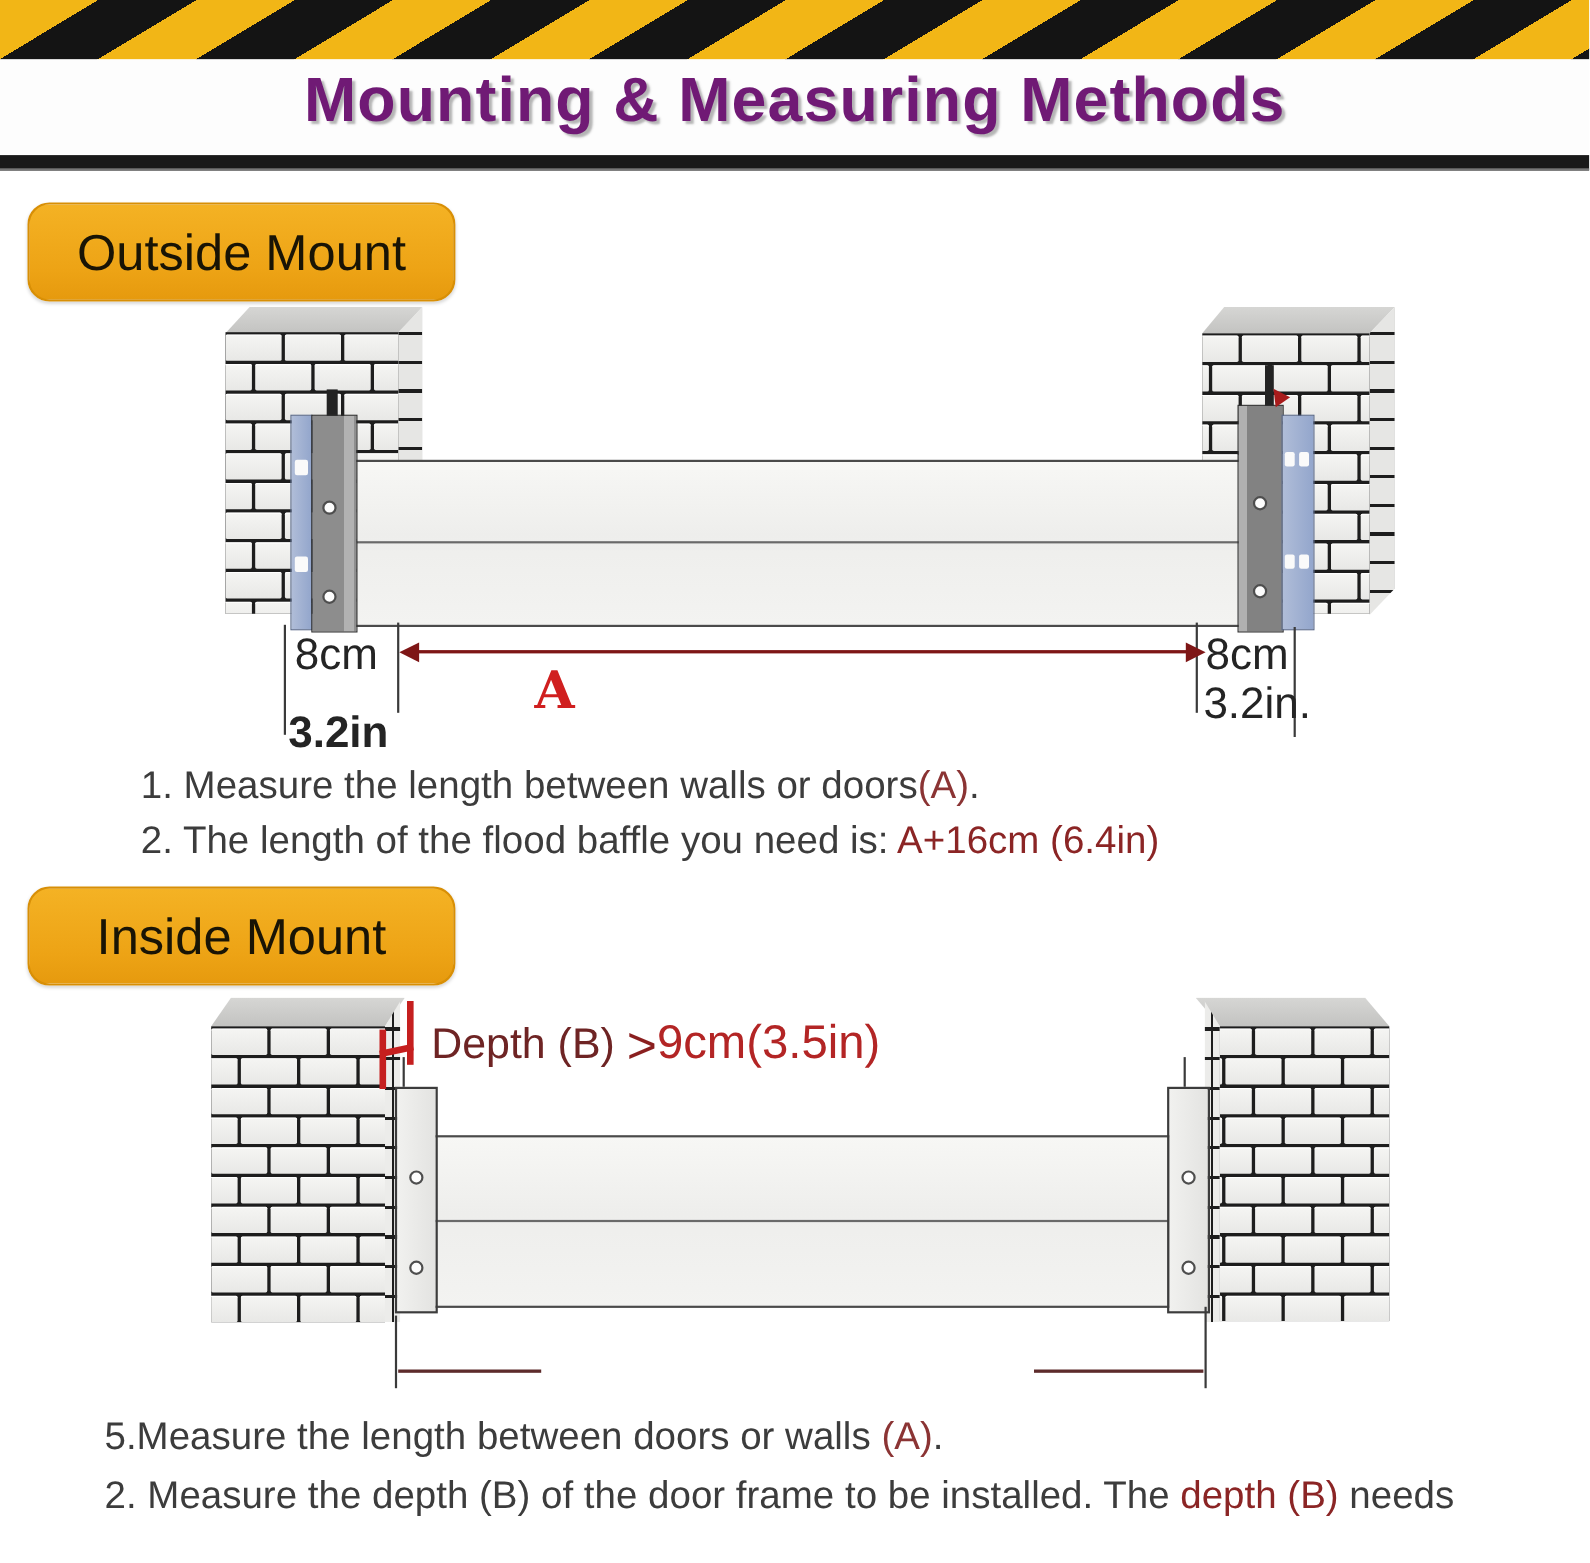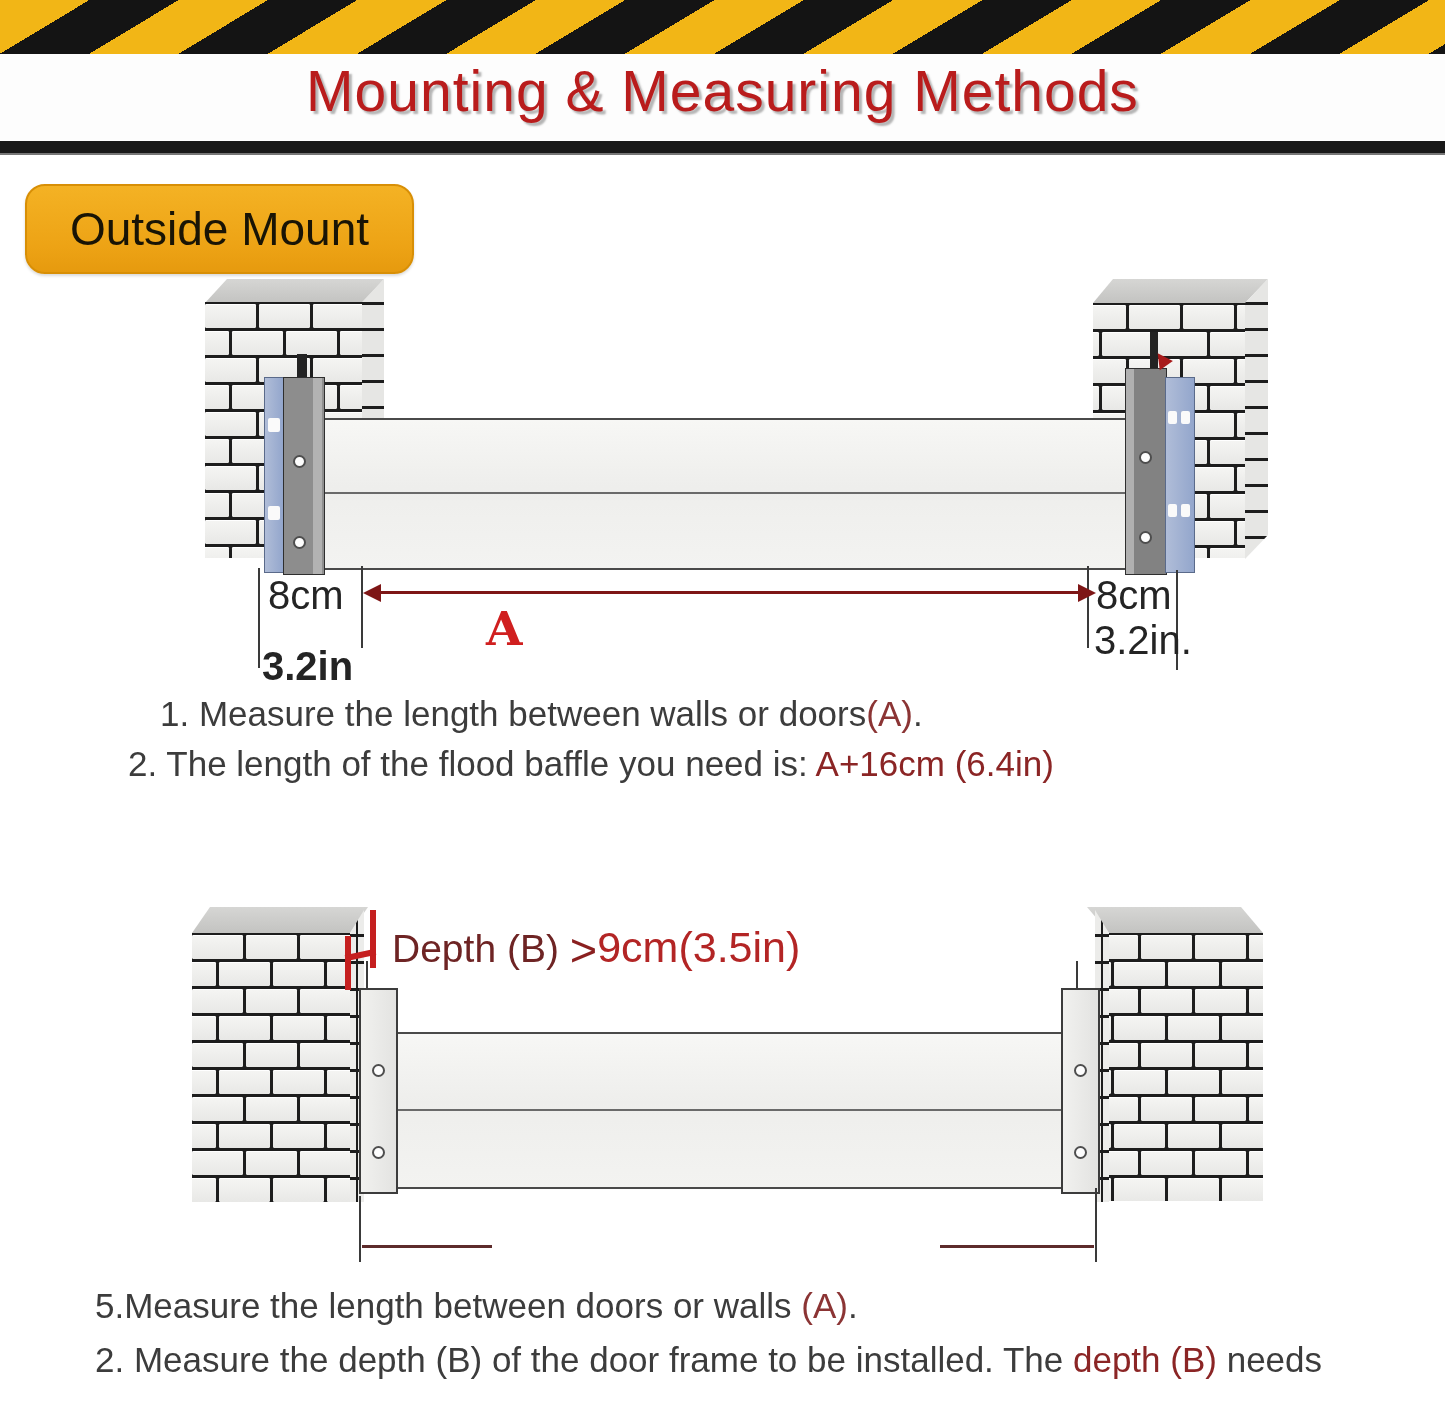--- a/index.html
+++ b/index.html
@@ -5,22 +5,22 @@
   html,body{margin:0;padding:0;background:#ffffff;}
   #canvas{position:relative;width:1445px;height:1421px;background:#fff;overflow:hidden;
           font-family:"Liberation Sans",sans-serif;}
   .abs{position:absolute;}
   .txt{position:absolute;font-family:"Liberation Sans",sans-serif;color:#3c3c3c;white-space:nowrap;}
 
   
   .hazard{left:0;top:0;width:1445px;height:54px;
           background:repeating-linear-gradient(149deg,#f2b616 0 46px,#141414 46px 92px);}
   .titleband{left:0;top:54px;width:1445px;height:86px;background:#fdfdfd;}
-  .title{left:0;top:58px;width:1445px;text-align:center;font-size:57px;font-weight:400;
-         color:#b91c1c;letter-spacing:1px;text-shadow:3px 3px 2px rgba(90,90,90,.45);}
+  .title{left:0;top:58px;width:1445px;text-align:center;font-size:57px;font-weight:700;
+         color:#701a75;letter-spacing:1px;text-shadow:3px 3px 2px rgba(90,90,90,.45);}
   .underbar{left:0;top:141px;width:1445px;height:12px;background:#191919;border-bottom:2px solid #777;}
 
   
   .pill{position:absolute;width:385px;height:86px;border-radius:20px;
         background:linear-gradient(180deg,#f4b224 0%,#eda315 70%,#e69a0e 100%);
         border:2px solid #d88f06;box-shadow:0 2px 3px rgba(0,0,0,.15);
         display:flex;align-items:center;justify-content:center;
         font-size:46px;color:#191405;}
 
   
@@ -210,23 +210,24 @@
   <div class="arrowbody" style="left:376px;top:591px;width:706px;"></div>
   <div class="ah ah-l" style="left:363px;top:584px;"></div>
   <div class="ah ah-r" style="left:1078px;top:584px;"></div>
 
   <div class="txt dimtxt" style="left:268px;top:573px;">8cm</div>
   <div class="txt dimtxt" style="left:262px;top:644px;font-weight:bold;">3.2in</div>
   <div class="txt dimtxt" style="left:1096px;top:573px;">8cm</div>
   <div class="txt dimtxt" style="left:1094px;top:618px;">3.2in.</div>
   <div class="txt bigA" style="left:486px;top:601px;">A</div>
 
-  <div class="txt step" style="left:128px;top:694px;margin-left:32px;"><span>1. Measure the length between walls or doors</span><span class="hl-a">(A)</span><span>.</span></div>
+  <div class="txt step" style="left:128px;top:694px;"><span>1. Measure the length between walls or doors</span><span class="hl-a">(A)</span><span>.</span></div>
   <div class="txt step" style="left:128px;top:744px;"><span>2. The length of the flood baffle you need is: </span><span class="hl-red">A+16cm (6.4in)</span><span></span></div>
 
+  <div class="pill" style="left:25px;top:806px;">Inside Mount</div>
 
   <div class="slab" style="left:192px;top:907px;width:176px;height:26px;
        clip-path:polygon(0px 26px,18px 0px,176px 0px,158px 26px);"></div>
   <div class="sidestrip" style="left:350px;top:910px;width:14px;height:292px;
        clip-path:polygon(0px 23px,14px 0px,14px 292px,0px 292px);"></div>
   <div class="bricks" style="left:192px;top:933px;width:158px;height:269px;">
       <i style="left: 0px; top: 2px; width: 51px; height: 24px;"></i>
       <i style="left: 54px; top: 2px; width: 51px; height: 24px;"></i>
       <i style="left: 108px; top: 2px; width: 51px; height: 24px;"></i>
       <i style="left: -27px; top: 29px; width: 51px; height: 24px;"></i>

